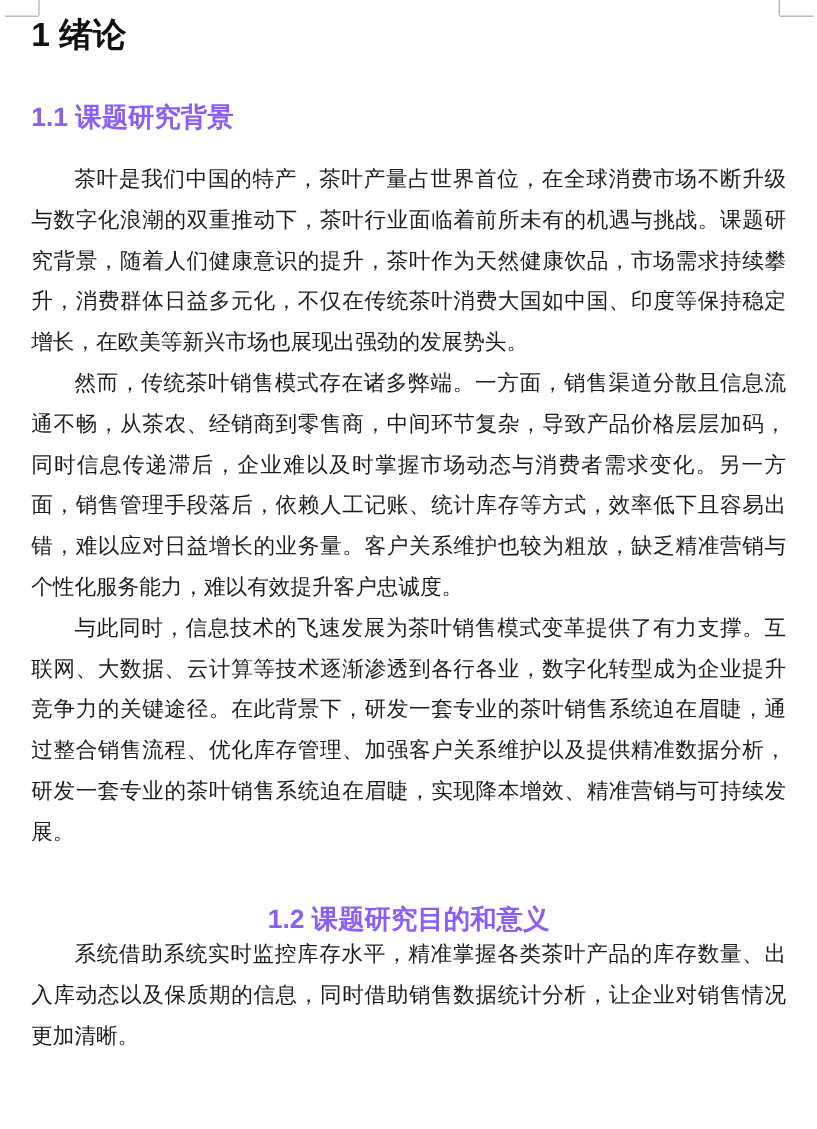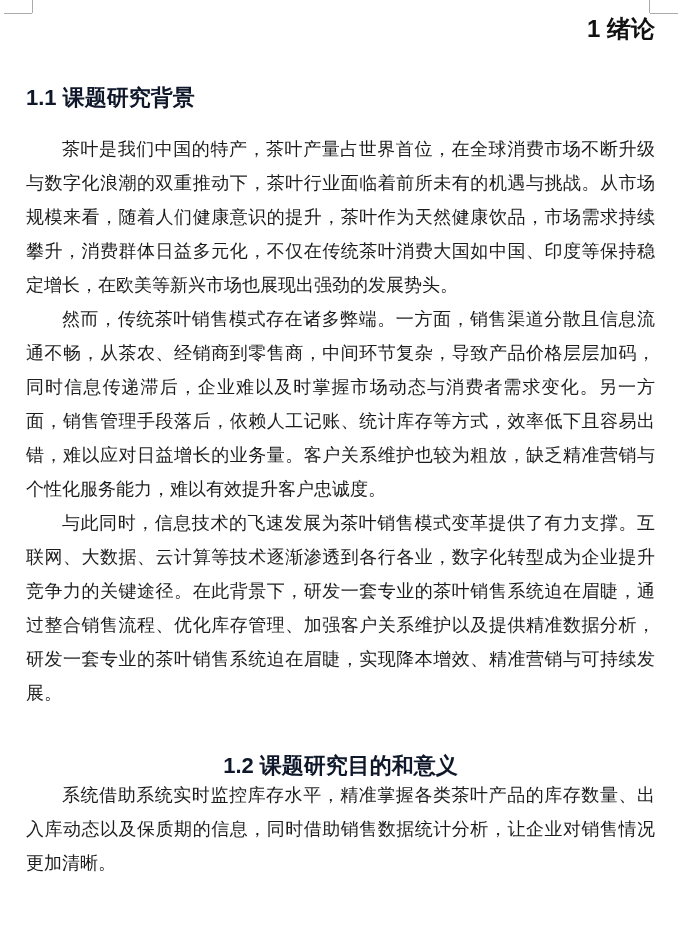--- a/index.html
+++ b/index.html
@@ -31,32 +31,32 @@
 
   .content {
     position: absolute;
     left: 26px;
     top: 0;
     width: 629px;
   }
   .chapter-title {
     font-family: "Liberation Sans", "DejaVu Sans", sans-serif;
     font-weight: bold;
-    font-size: 24px;
+    font-size: 28px;
     line-height: 30px;
     color: #111111;
-    text-align: right;
+    text-align: left;
     margin: 14px 0 0 0;
   }
   .section-heading {
     font-family: "Liberation Sans", "DejaVu Sans", sans-serif;
     font-weight: bold;
     font-size: 22px;
     line-height: 28px;
-    color: #0f172a;
+    color: #8b5cf6;
     text-align: left;
     margin: 40px 0 0 0;
   }
   .section-heading.second {
     margin-top: 42px;
     text-align: center;
   }
   .body-para {
     font-family: "Liberation Serif", "DejaVu Serif", serif;
     font-size: 18px;
@@ -80,21 +80,21 @@
   <div class="mark-line mark-tl-h"></div>
   <div class="mark-line mark-tr-v"></div>
   <div class="mark-line mark-tr-h"></div>
 
   <div class="content">
 
     <h1 class="chapter-title">1 绪论</h1>
 
     <h2 class="section-heading">1.1 课题研究背景</h2>
 
-    <p class="body-para first-after-h1">茶叶是我们中国的特产，茶叶产量占世界首位，在全球消费市场不断升级与数字化浪潮的双重推动下，茶叶行业面临着前所未有的机遇与挑战。从市场规模来看，随着人们健康意识的提升，茶叶作为天然健康饮品，市场需求持续攀升，消费群体日益多元化，不仅在传统茶叶消费大国如中国、印度等保持稳定增长，在欧美等新兴市场也展现出强劲的发展势头。</p>
+    <p class="body-para first-after-h1">茶叶是我们中国的特产，茶叶产量占世界首位，在全球消费市场不断升级与数字化浪潮的双重推动下，茶叶行业面临着前所未有的机遇与挑战。课题研究背景，随着人们健康意识的提升，茶叶作为天然健康饮品，市场需求持续攀升，消费群体日益多元化，不仅在传统茶叶消费大国如中国、印度等保持稳定增长，在欧美等新兴市场也展现出强劲的发展势头。</p>
 
     <p class="body-para">然而，传统茶叶销售模式存在诸多弊端。一方面，销售渠道分散且信息流通不畅，从茶农、经销商到零售商，中间环节复杂，导致产品价格层层加码，同时信息传递滞后，企业难以及时掌握市场动态与消费者需求变化。另一方面，销售管理手段落后，依赖人工记账、统计库存等方式，效率低下且容易出错，难以应对日益增长的业务量。客户关系维护也较为粗放，缺乏精准营销与个性化服务能力，难以有效提升客户忠诚度。</p>
 
     <p class="body-para">与此同时，信息技术的飞速发展为茶叶销售模式变革提供了有力支撑。互联网、大数据、云计算等技术逐渐渗透到各行各业，数字化转型成为企业提升竞争力的关键途径。在此背景下，研发一套专业的茶叶销售系统迫在眉睫，通过整合销售流程、优化库存管理、加强客户关系维护以及提供精准数据分析，研发一套专业的茶叶销售系统迫在眉睫，实现降本增效、精准营销与可持续发展。</p>
 
     <h2 class="section-heading second">1.2 课题研究目的和意义</h2>
 
 
     <p class="body-para last-clipped">系统借助系统实时监控库存水平，精准掌握各类茶叶产品的库存数量、出入库动态以及保质期的信息，同时借助销售数据统计分析，让企业对销售情况更加清晰。</p>
 

